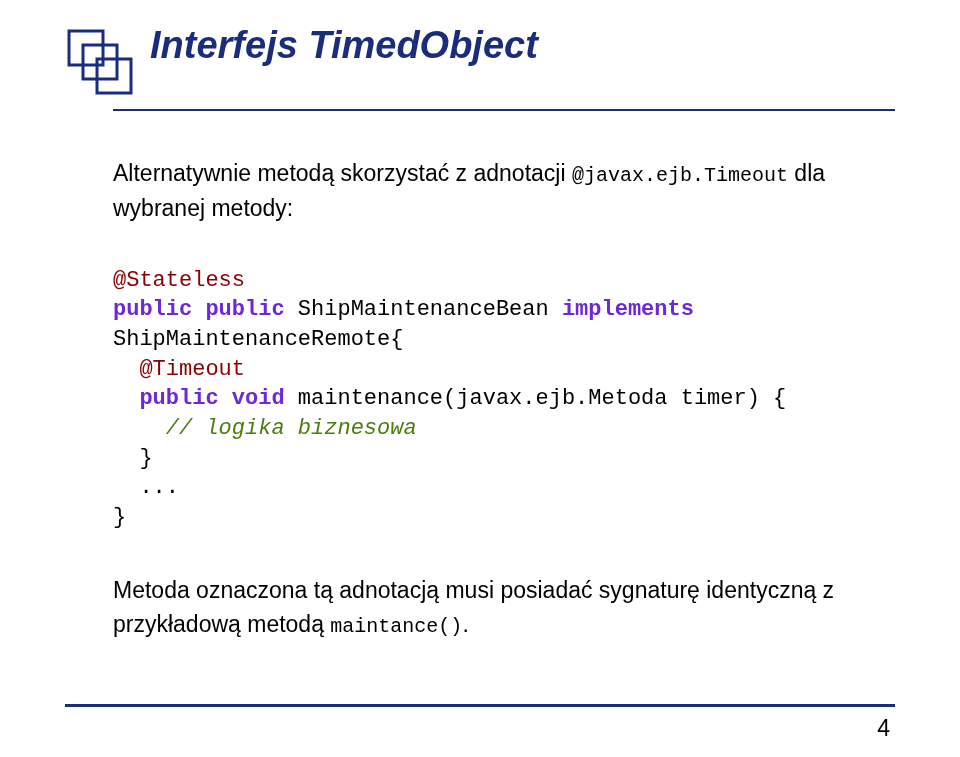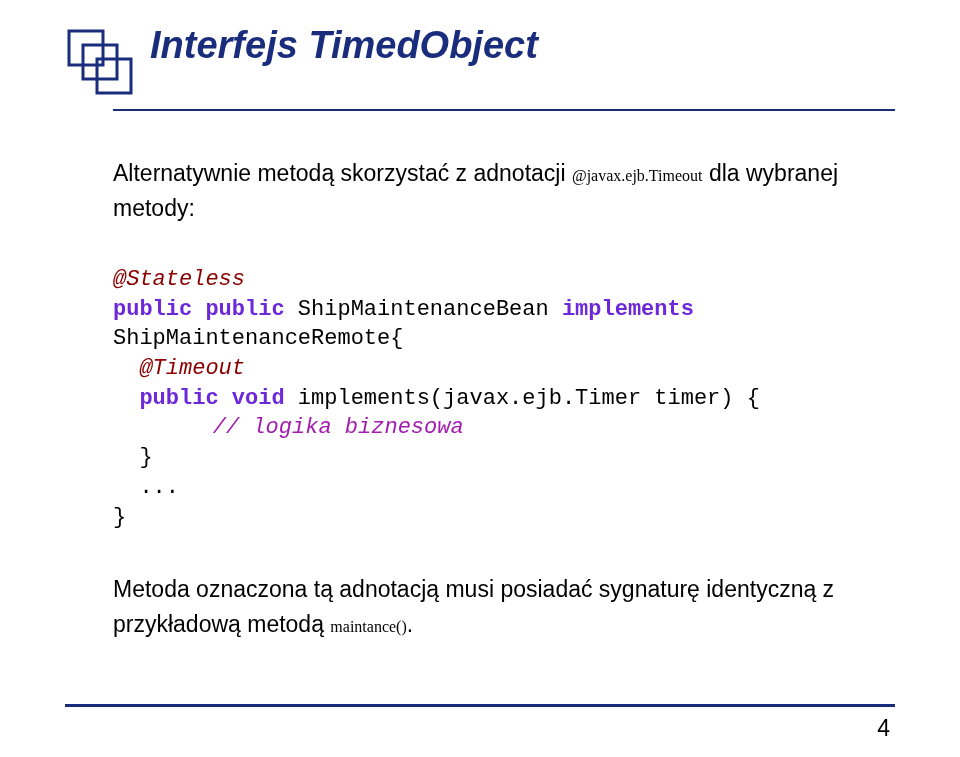--- a/index.html
+++ b/index.html
@@ -49,45 +49,43 @@
       margin-left: 48px;
       margin-right: 20px;
     }
     .intro-text {
       font-size: 23px;
       color: #000000;
       line-height: 1.5;
       margin-bottom: 40px;
     }
     .code-inline {
-      font-family: Liberation Serif, serif;
-      font-size: 16px;
+      font-family: Liberation Mono, monospace;
+      font-size: 20px;
     }
     .code-block {
       font-family: "Courier New", Courier, monospace;
       font-size: 22px;
       line-height: 1.35;
       margin-bottom: 40px;
       white-space: pre;
     }
     .kw-darkred {
       color: #8b0000;
-      font-style: italic;
     }
     .kw-navy {
       color: #6d28d9;
       font-weight: bold;
     }
     .kw-black {
       color: #000000;
     }
     .kw-comment {
-      color: #a21caf;
+      color: #4d7c0f;
       font-style: italic;
-      margin-left: 47px;
     }
     .footer-text {
       font-size: 23px;
       color: #000000;
       line-height: 1.5;
     }
     .bottom-line {
       position: absolute;
       bottom: 50px;
       left: 65px;
@@ -124,21 +122,21 @@
   <div class="content">
 
     <p class="intro-text">
       <span>Alternatywnie metodą skorzystać z adnotacji </span><span class="code-inline">@javax.ejb.Timeout</span><span> dla wybranej metody:</span>
     </p>
 
     <div class="code-block"><span class="kw-darkred">@Stateless</span>
 <span class="kw-navy">public</span> <span class="kw-navy">public</span><span class="kw-black"> ShipMaintenanceBean </span><span class="kw-navy">implements</span>
 <span class="kw-black">ShipMaintenanceRemote{</span>
 <span class="kw-darkred">  @Timeout</span>
-<span>  </span><span class="kw-navy">public</span> <span class="kw-navy">void</span><span class="kw-black"> implements(javax.ejb.Timer timer) {</span>
+<span>  </span><span class="kw-navy">public</span> <span class="kw-navy">void</span><span class="kw-black"> maintenance(javax.ejb.Metoda timer) {</span>
 <span>    </span><span class="kw-comment">// logika biznesowa</span>
 <span class="kw-black">  }</span>
 <span class="kw-black">  ...</span>
 <span class="kw-black">}</span></div>
 
     <p class="footer-text">
       <span>Metoda oznaczona tą adnotacją musi posiadać sygnaturę identyczną z  przykładową metodą </span><span class="code-inline">maintance()</span><span>.</span>
     </p>
 
   </div>

